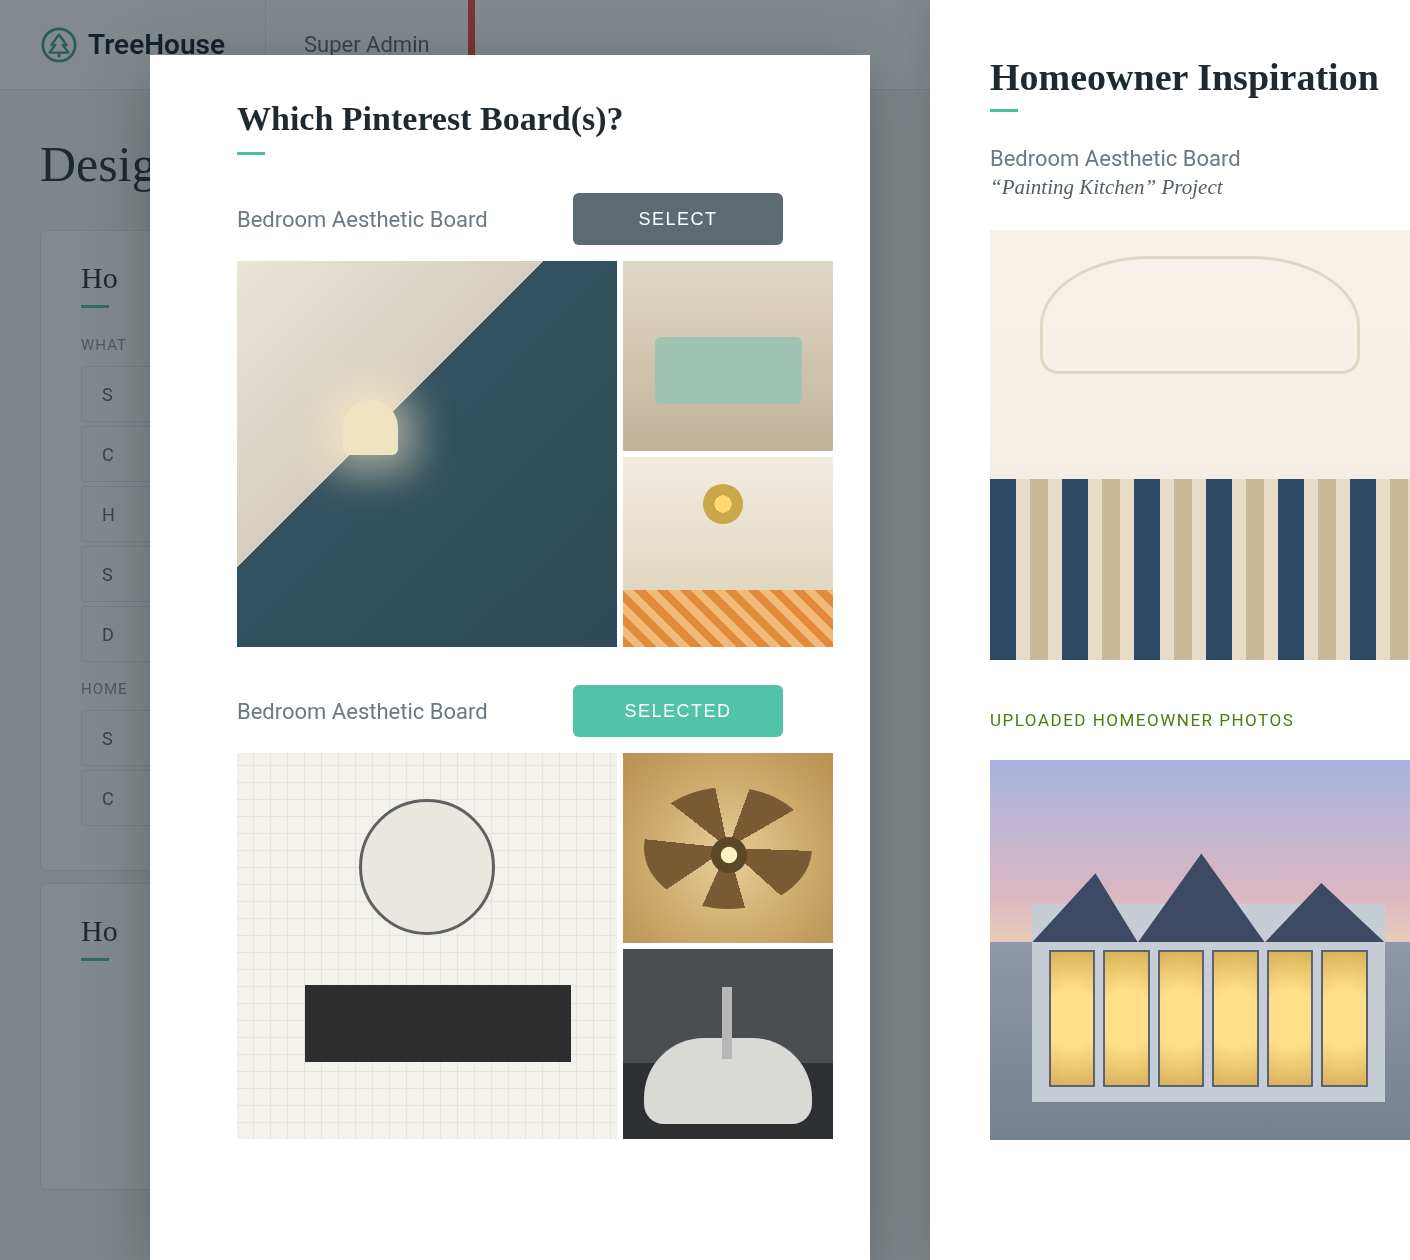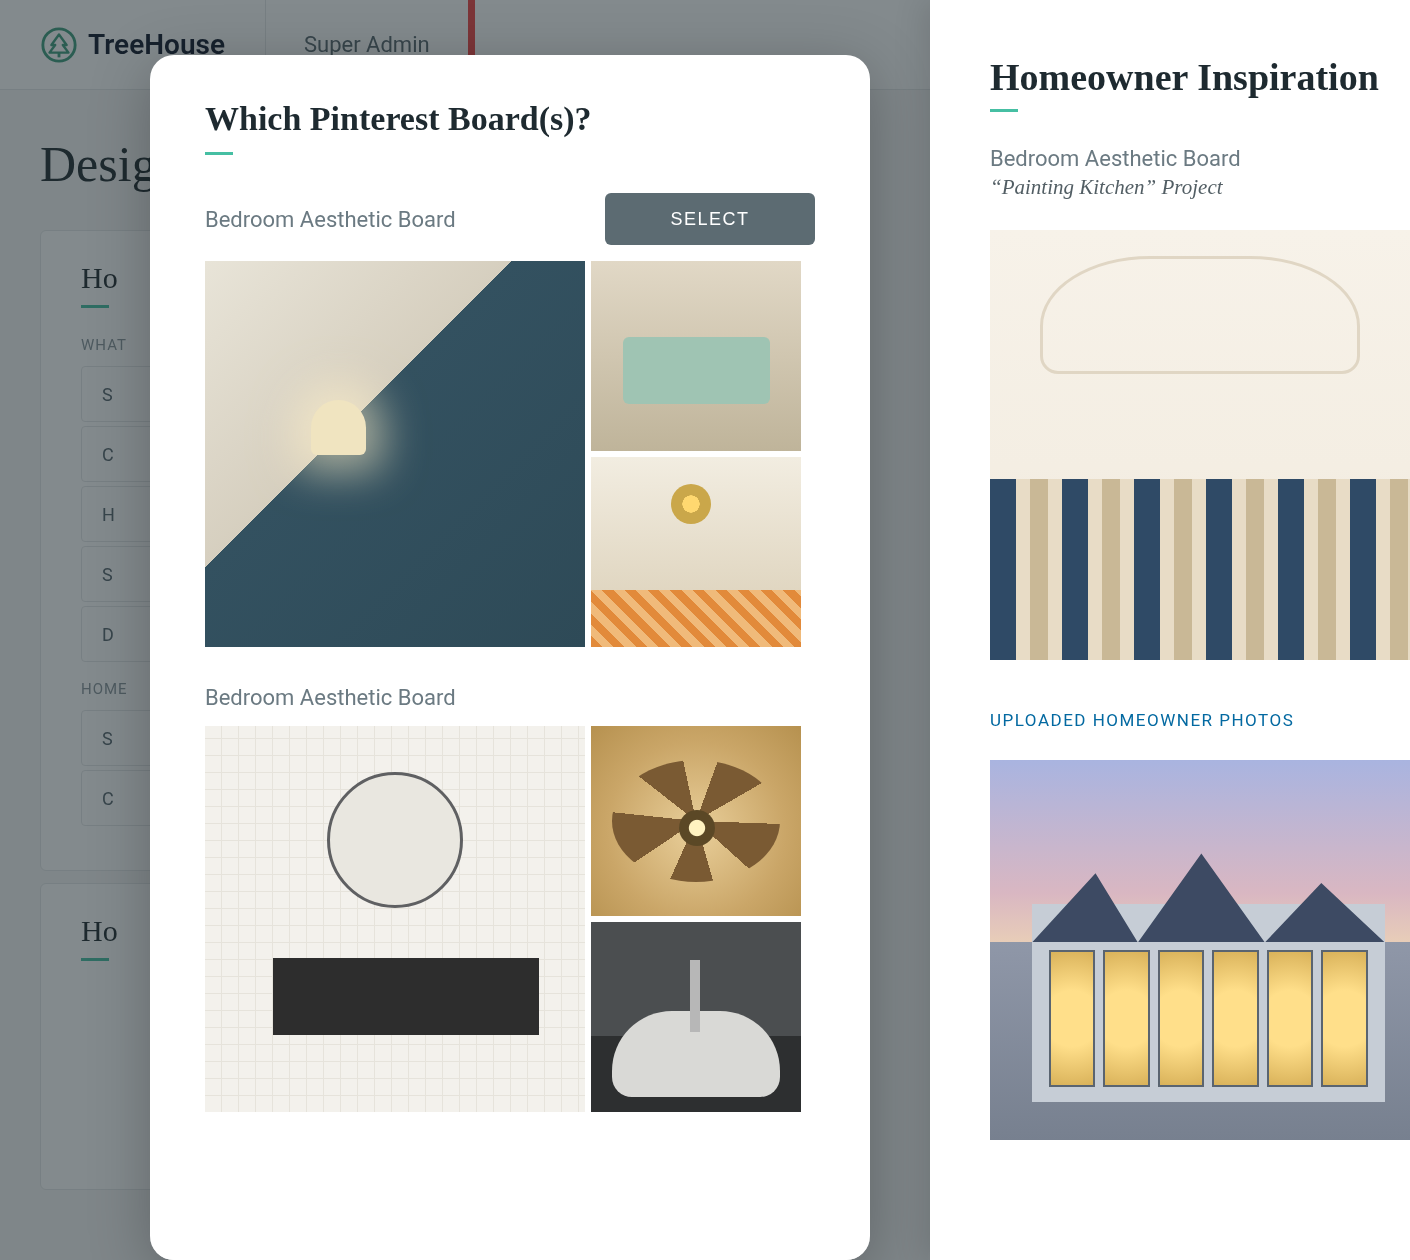--- a/index.html
+++ b/index.html
@@ -99,23 +99,22 @@
 
   
   .modal {
     position: absolute;
     left: 150px;
     top: 55px;
     width: 720px;
     bottom: 0;
     background: #fff;
     box-shadow: 0 12px 60px rgba(0,0,0,0.25);
-    padding: 45px 55px 0;
+    padding: 45px 87px 0;
     overflow: hidden;
-    border-radius: 24px;
   }
   .modal h1 {
     font-family: Georgia, serif;
     font-size: 34px;
     color: #1e2a30;
     font-weight: 600;
   }
   .modal .bg-underline { margin: 14px 0 38px; }
   .board-row {
     display: flex;
@@ -194,21 +193,21 @@
     height: 430px;
   }
   .ph-pillow { background: linear-gradient(#f7f2e9 0%, #f4eee3 55%, #eee6d8 100%); position:relative;}
   .ph-pillow::before{content:"";position:absolute;left:12%;right:12%;top:6%;height:26%;border:3px solid #e0d6c4;border-radius:110px 110px 18px 18px / 70px 70px 18px 18px;}
   .ph-pillow::after{content:"";position:absolute;left:0;right:0;bottom:0;height:42%;background:repeating-linear-gradient(90deg,#2f4a66 0 26px,#e8dcc6 26px 40px,#c9b896 40px 58px,#e8dcc6 58px 72px);}
   .ph-side1{background:#444;} .ph-side2{background:linear-gradient(#caa668,#9b7742);} 
   .rp-right-col{display:grid;grid-template-rows:1fr 1fr;gap:8px;}
   .rp-label {
     font-size: 17px;
     letter-spacing: 1.5px;
-    color: #0369a1;
+    color: #4d7c0f;
     margin: 50px 0 0;
   }
   .rp-house-row{display:grid;grid-template-columns:420px 1fr;gap:8px;margin-top:30px;height:380px;}
   .ph-house{background:linear-gradient(180deg,#a9b4e0 0%,#d9b7c2 35%,#e8cdb8 48%,#8f97a8 48%,#77808f 100%);position:relative;}
   .ph-house::before{content:"";position:absolute;left:10%;right:6%;top:38%;bottom:10%;background:#c6cdd6;}
   .ph-house::after{content:"";position:absolute;left:10%;right:6%;top:22%;height:26%;background:#3d4a63;clip-path:polygon(0 100%,18% 30%,30% 100%,30% 100%,48% 10%,66% 100%,66% 100%,82% 40%,100% 100%);}
   .ph-house .windows{position:absolute;left:14%;right:10%;top:50%;bottom:14%;display:grid;grid-template-columns:repeat(6,1fr);gap:8px;}
   .ph-house .windows span{background:radial-gradient(circle,#ffdf8a 40%,#d9b25a 100%);border:2px solid #5a6470;}
   .ph-roof{background:repeating-linear-gradient(115deg,#2a2a2a 0 10px,#474747 10px 20px);}      
 
@@ -263,20 +262,21 @@
     <button class="btn btn-select">SELECT</button>
   </div>
   <div class="board-gallery">
     <div class="ph big ph-bedroom1"></div>
     <div class="ph ph-small1a"></div>
     <div class="ph ph-small1b"></div>
   </div>
 
   <div class="board-row">
     <div class="board-name">Bedroom Aesthetic Board</div>
+    <button class="btn btn-selected">SELECTED</button>
   </div>
   <div class="board-gallery">
     <div class="ph big ph-bath"></div>
     <div class="ph ph-fan"></div>
     <div class="ph ph-tub"></div>
   </div>
   <div class="fade-bottom"></div>
 </div>
 
 <div class="right-panel">

